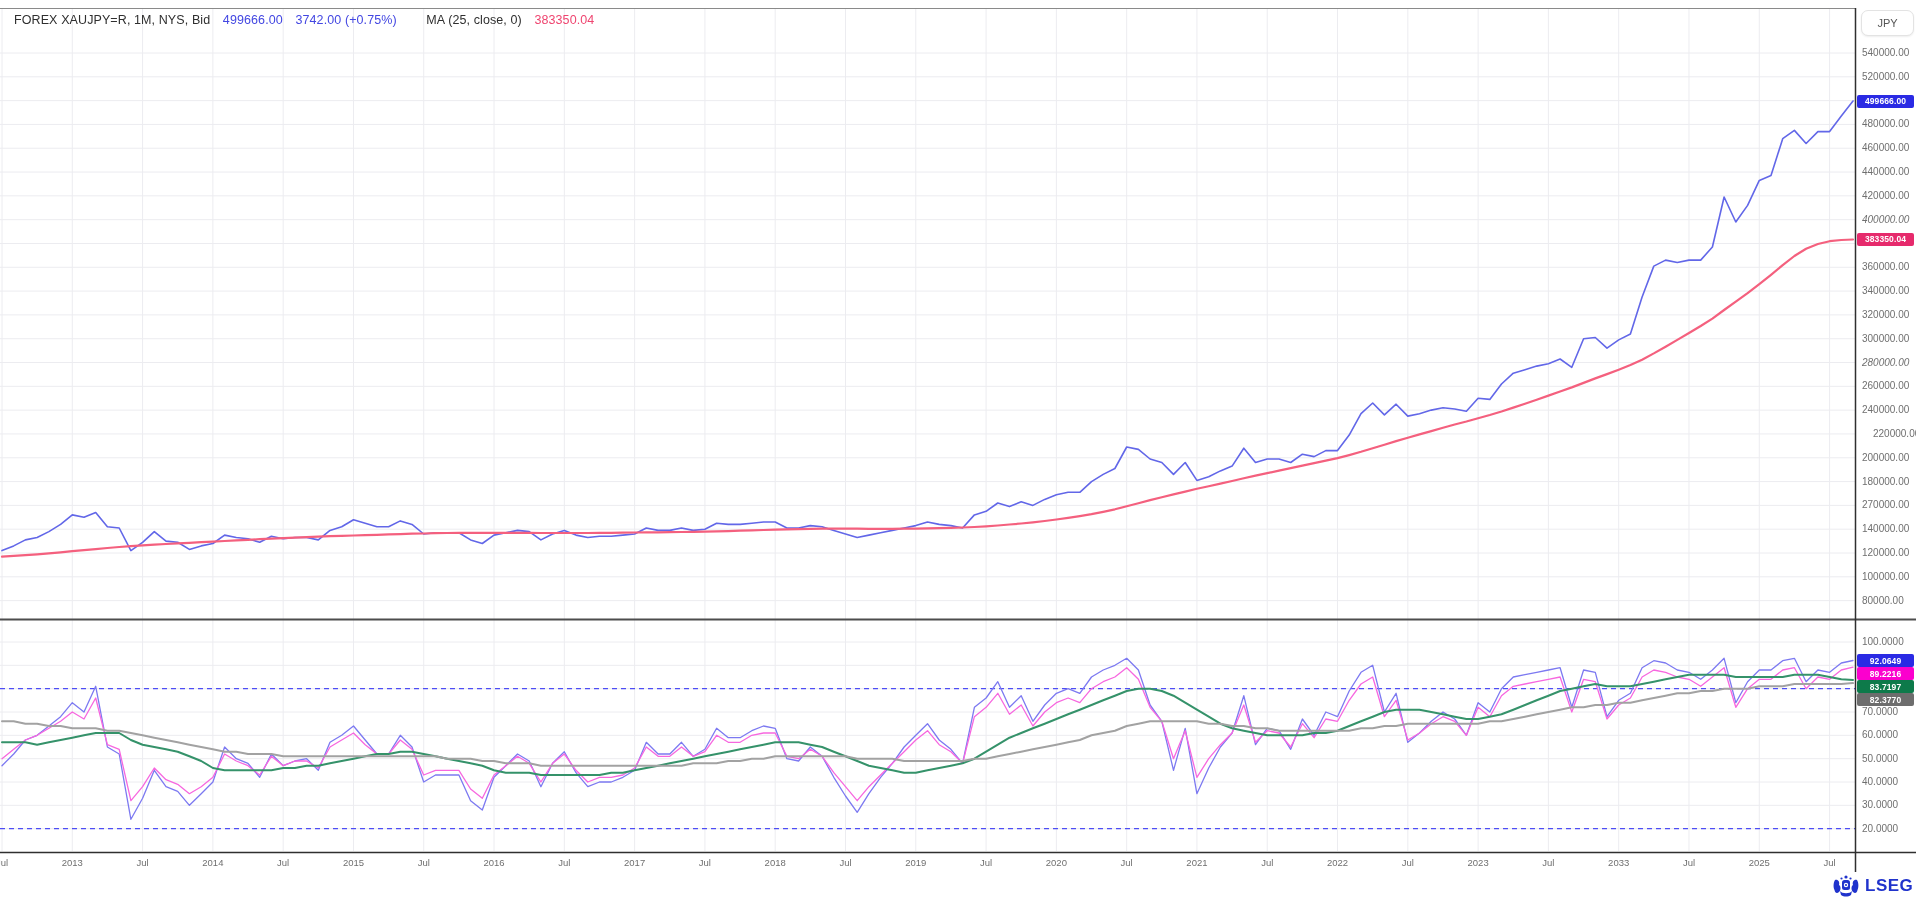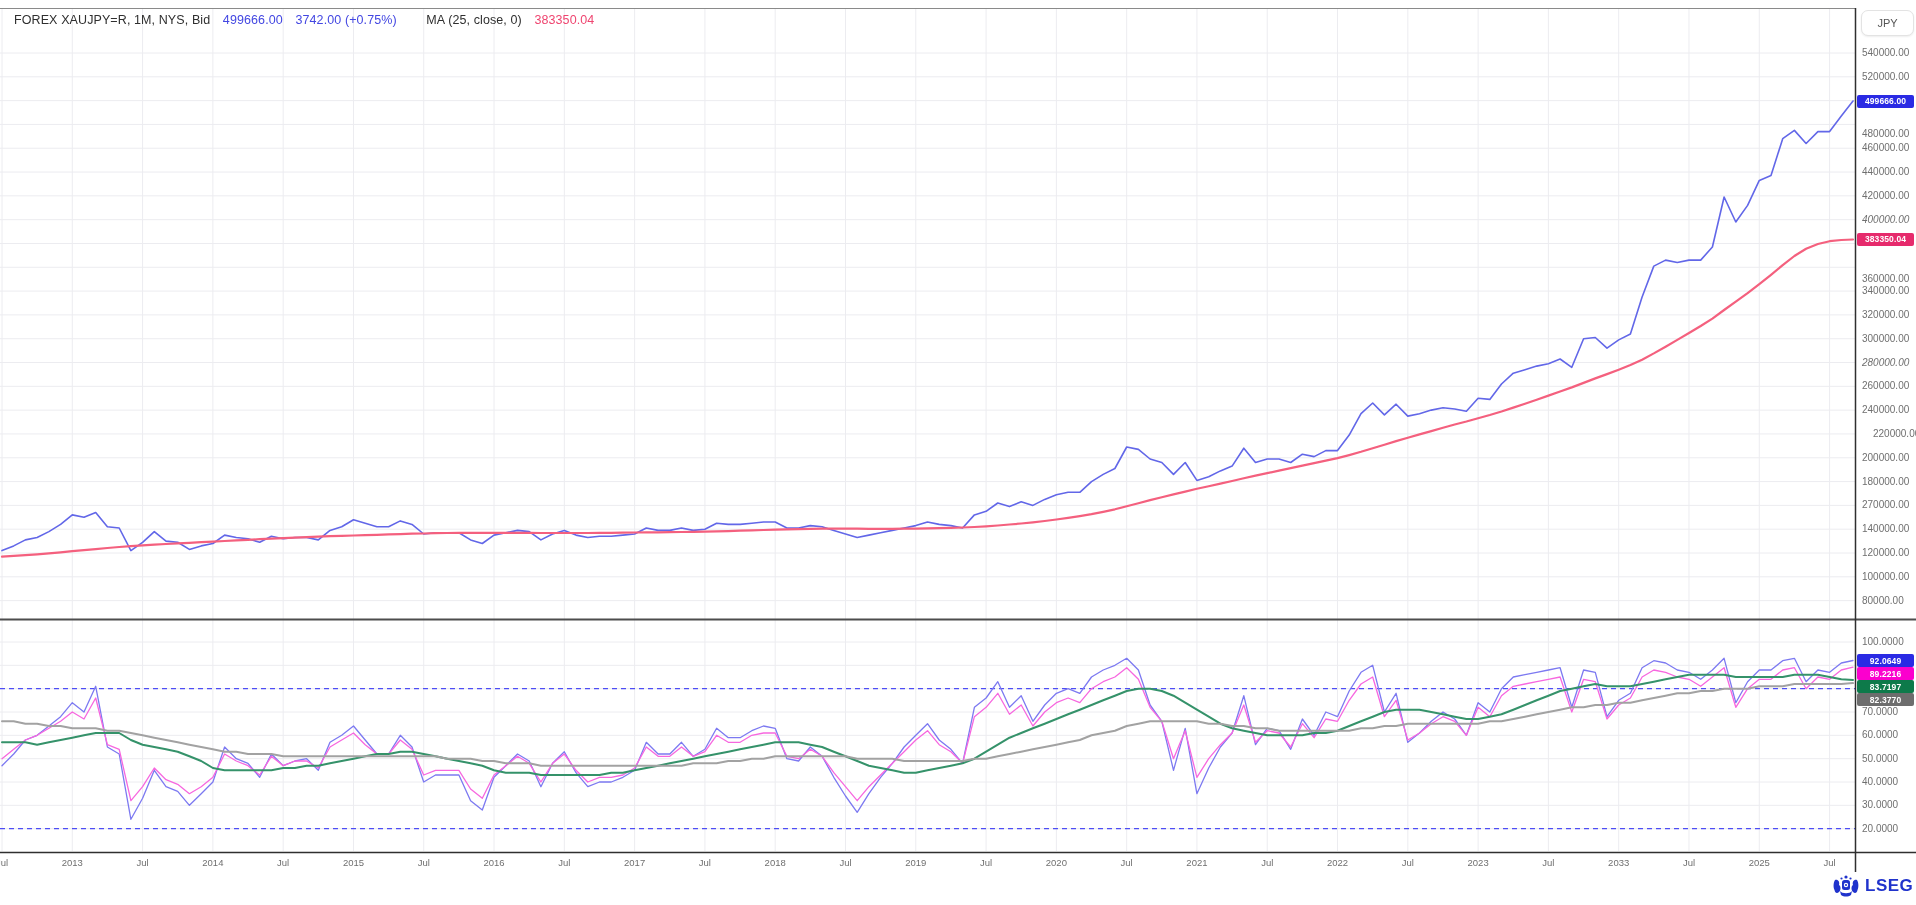--- a/index.html
+++ b/index.html
@@ -143,27 +143,27 @@
     <span class="val-red">383350.04</span>
   </div>
 
 
   <div class="jpy-btn">JPY</div>
 
   <div id="price-axis">
       <div class="ytick" style="top: 48px;">540000.00</div>
       <div class="ytick" style="top: 71.8095px;">520000.00</div>
       <div class="ytick" style="top: 95.619px;">500000.00</div>
-      <div class="ytick" style="top: 119.429px; margin-top: 10px;">480000.00</div>
+      <div class="ytick" style="top: 119.429px;">480000.00</div>
       <div class="ytick" style="top: 143.238px;">460000.00</div>
       <div class="ytick" style="top: 167.048px;">440000.00</div>
       <div class="ytick" style="top: 190.857px;">420000.00</div>
       <div class="ytick" style="top: 214.667px; font-style: italic;">400000.00</div>
       <div class="ytick" style="top: 238.476px;">380000.00</div>
-      <div class="ytick" style="top: 262.286px; margin-top: 12px;">360000.00</div>
+      <div class="ytick" style="top: 262.286px;">360000.00</div>
       <div class="ytick" style="top: 286.095px;">340000.00</div>
       <div class="ytick" style="top: 309.905px;">320000.00</div>
       <div class="ytick" style="top: 333.714px;">300000.00</div>
       <div class="ytick" style="top: 357.524px; font-style: italic;">280000.00</div>
       <div class="ytick" style="top: 381.333px;">260000.00</div>
       <div class="ytick" style="top: 405.143px;">240000.00</div>
       <div class="ytick" style="top: 428.952px; margin-left: 11px;">220000.00</div>
       <div class="ytick" style="top: 452.762px;">200000.00</div>
       <div class="ytick" style="top: 476.571px;">180000.00</div>
       <div class="ytick" style="top: 500.381px;">270000.00</div>

